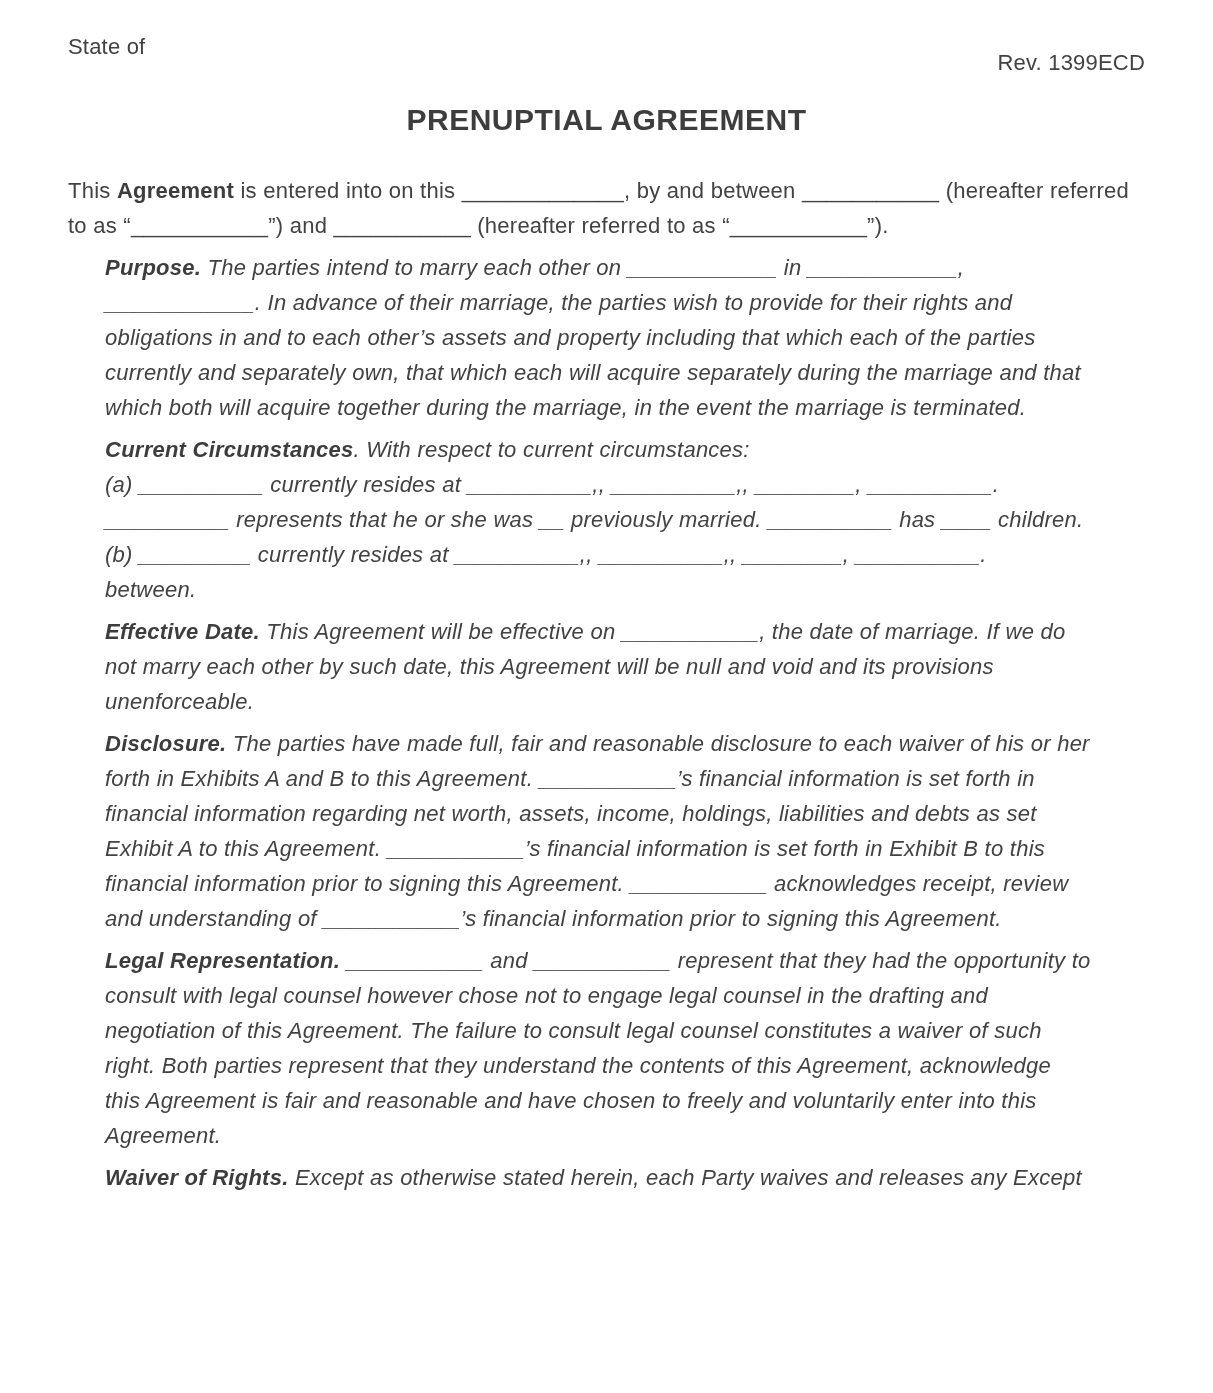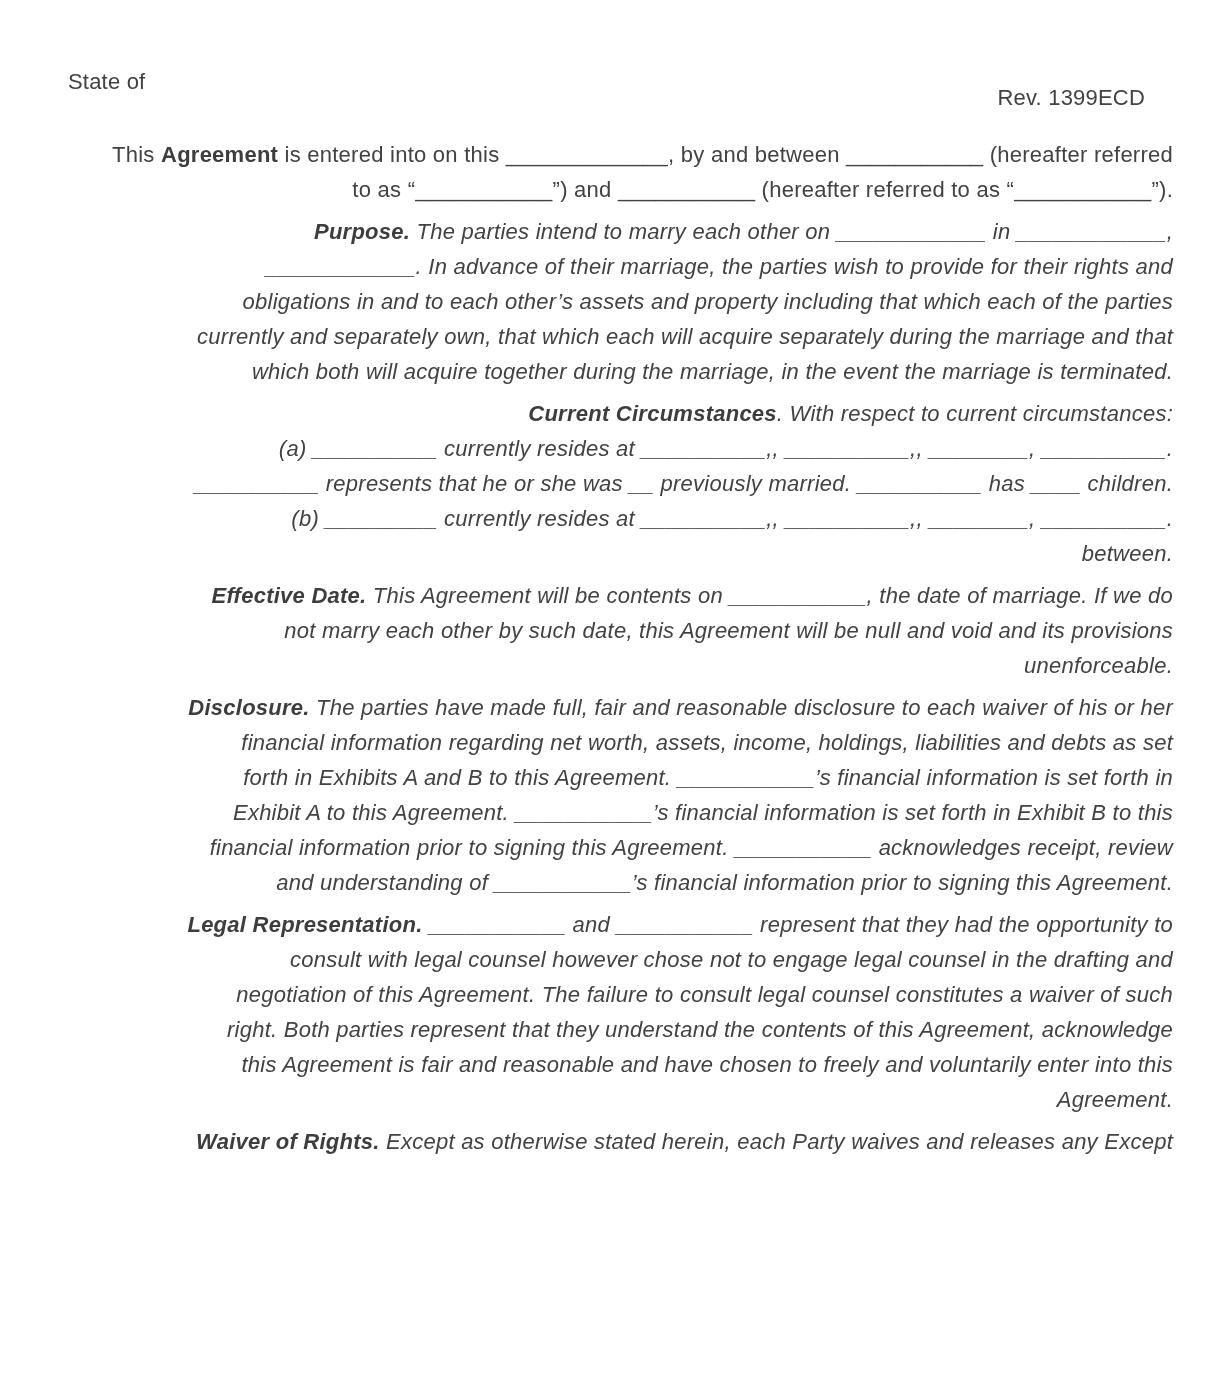--- a/index.html
+++ b/index.html
@@ -10,21 +10,21 @@
     background: #ffffff;
     font-family: "Liberation Sans", "DejaVu Sans", sans-serif;
     color: #424242;
     overflow: hidden;
     box-sizing: border-box;
   }
   .header {
     display: flex;
     justify-content: space-between;
     align-items: flex-start;
-    padding: 68px 68px 0 68px;
+    padding: 33px 68px 0 68px;
     font-size: 22px;
     line-height: 27px;
     letter-spacing: 0.2px;
     height: 34px;
   }
   .header .rev { margin-top: 16px; }
   .doc-title {
     margin-top: 35px;
     height: 36px;
     line-height: 36px;
@@ -33,63 +33,63 @@
     font-size: 30px;
     letter-spacing: 0.5px;
     color: #3d3d3d;
   }
   .content {
     margin-top: 35px;
     padding: 0 40px 0 68px;
     font-size: 22px;
     line-height: 35px;
     letter-spacing: 0.25px;
-    text-align: right;
   }
   .para { margin: 0 0 7px 0; }
   .para.indent { padding-left: 37px; font-style: italic; }
   .line { display: block; white-space: pre; }
   .b { font-weight: bold; color: #3d3d3d; }
 </style>
 </head>
 <body>
 
 <div class="page">
   <div class="header">
     <span>State of</span>
     <span class="rev">Rev. 1399ECD</span>
   </div>
+  <div class="doc-title">PRENUPTIAL AGREEMENT</div>
   <div class="content" id="doc-content">
       <p class="para">
         <span class="line"><span>This </span><span class="b">Agreement</span><span> is entered into on this _____________, by and between ___________ (hereafter referred</span></span>
         <span class="line"><span>to as “___________”) and ___________ (hereafter referred to as “___________”).</span></span>
       </p>
       <p class="para indent">
         <span class="line"><span class="b">Purpose.</span><span> The parties intend to marry each other on ____________ in ____________,</span></span>
         <span class="line"><span>____________. In advance of their marriage, the parties wish to provide for their rights and</span></span>
         <span class="line"><span>obligations in and to each other’s assets and property including that which each of the parties</span></span>
         <span class="line"><span>currently and separately own, that which each will acquire separately during the marriage and that</span></span>
         <span class="line"><span>which both will acquire together during the marriage, in the event the marriage is terminated.</span></span>
       </p>
       <p class="para indent">
         <span class="line"><span class="b">Current Circumstances</span><span>. With respect to current circumstances:</span></span>
         <span class="line"><span>(a) __________ currently resides at __________,, __________,, ________, __________.</span></span>
         <span class="line"><span>__________ represents that he or she was __ previously married. __________ has ____ children.</span></span>
         <span class="line"><span>(b) _________ currently resides at __________,, __________,, ________, __________.</span></span>
         <span class="line"><span>between.</span></span>
       </p>
       <p class="para indent">
-        <span class="line"><span class="b">Effective Date.</span><span> This Agreement will be contents on ___________, the date of marriage. If we do</span></span>
+        <span class="line"><span class="b">Effective Date.</span><span> This Agreement will be effective on ___________, the date of marriage. If we do</span></span>
         <span class="line"><span>not marry each other by such date, this Agreement will be null and void and its provisions</span></span>
         <span class="line"><span>unenforceable.</span></span>
       </p>
       <p class="para indent">
         <span class="line"><span class="b">Disclosure.</span><span> The parties have made full, fair and reasonable disclosure to each waiver of his or her</span></span>
+        <span class="line"><span>forth in Exhibits A and B to this Agreement. ___________’s financial information is set forth in</span></span>
         <span class="line"><span>financial information regarding net worth, assets, income, holdings, liabilities and debts as set</span></span>
-        <span class="line"><span>forth in Exhibits A and B to this Agreement. ___________’s financial information is set forth in</span></span>
         <span class="line"><span>Exhibit A to this Agreement. ___________’s financial information is set forth in Exhibit B to this</span></span>
         <span class="line"><span>financial information prior to signing this Agreement. ___________ acknowledges receipt, review</span></span>
         <span class="line"><span>and understanding of ___________’s financial information prior to signing this Agreement.</span></span>
       </p>
       <p class="para indent">
         <span class="line"><span class="b">Legal Representation.</span><span> ___________ and ___________ represent that they had the opportunity to</span></span>
         <span class="line"><span>consult with legal counsel however chose not to engage legal counsel in the drafting and</span></span>
         <span class="line"><span>negotiation of this Agreement. The failure to consult legal counsel constitutes a waiver of such</span></span>
         <span class="line"><span>right. Both parties represent that they understand the contents of this Agreement, acknowledge</span></span>
         <span class="line"><span>this Agreement is fair and reasonable and have chosen to freely and voluntarily enter into this</span></span>

